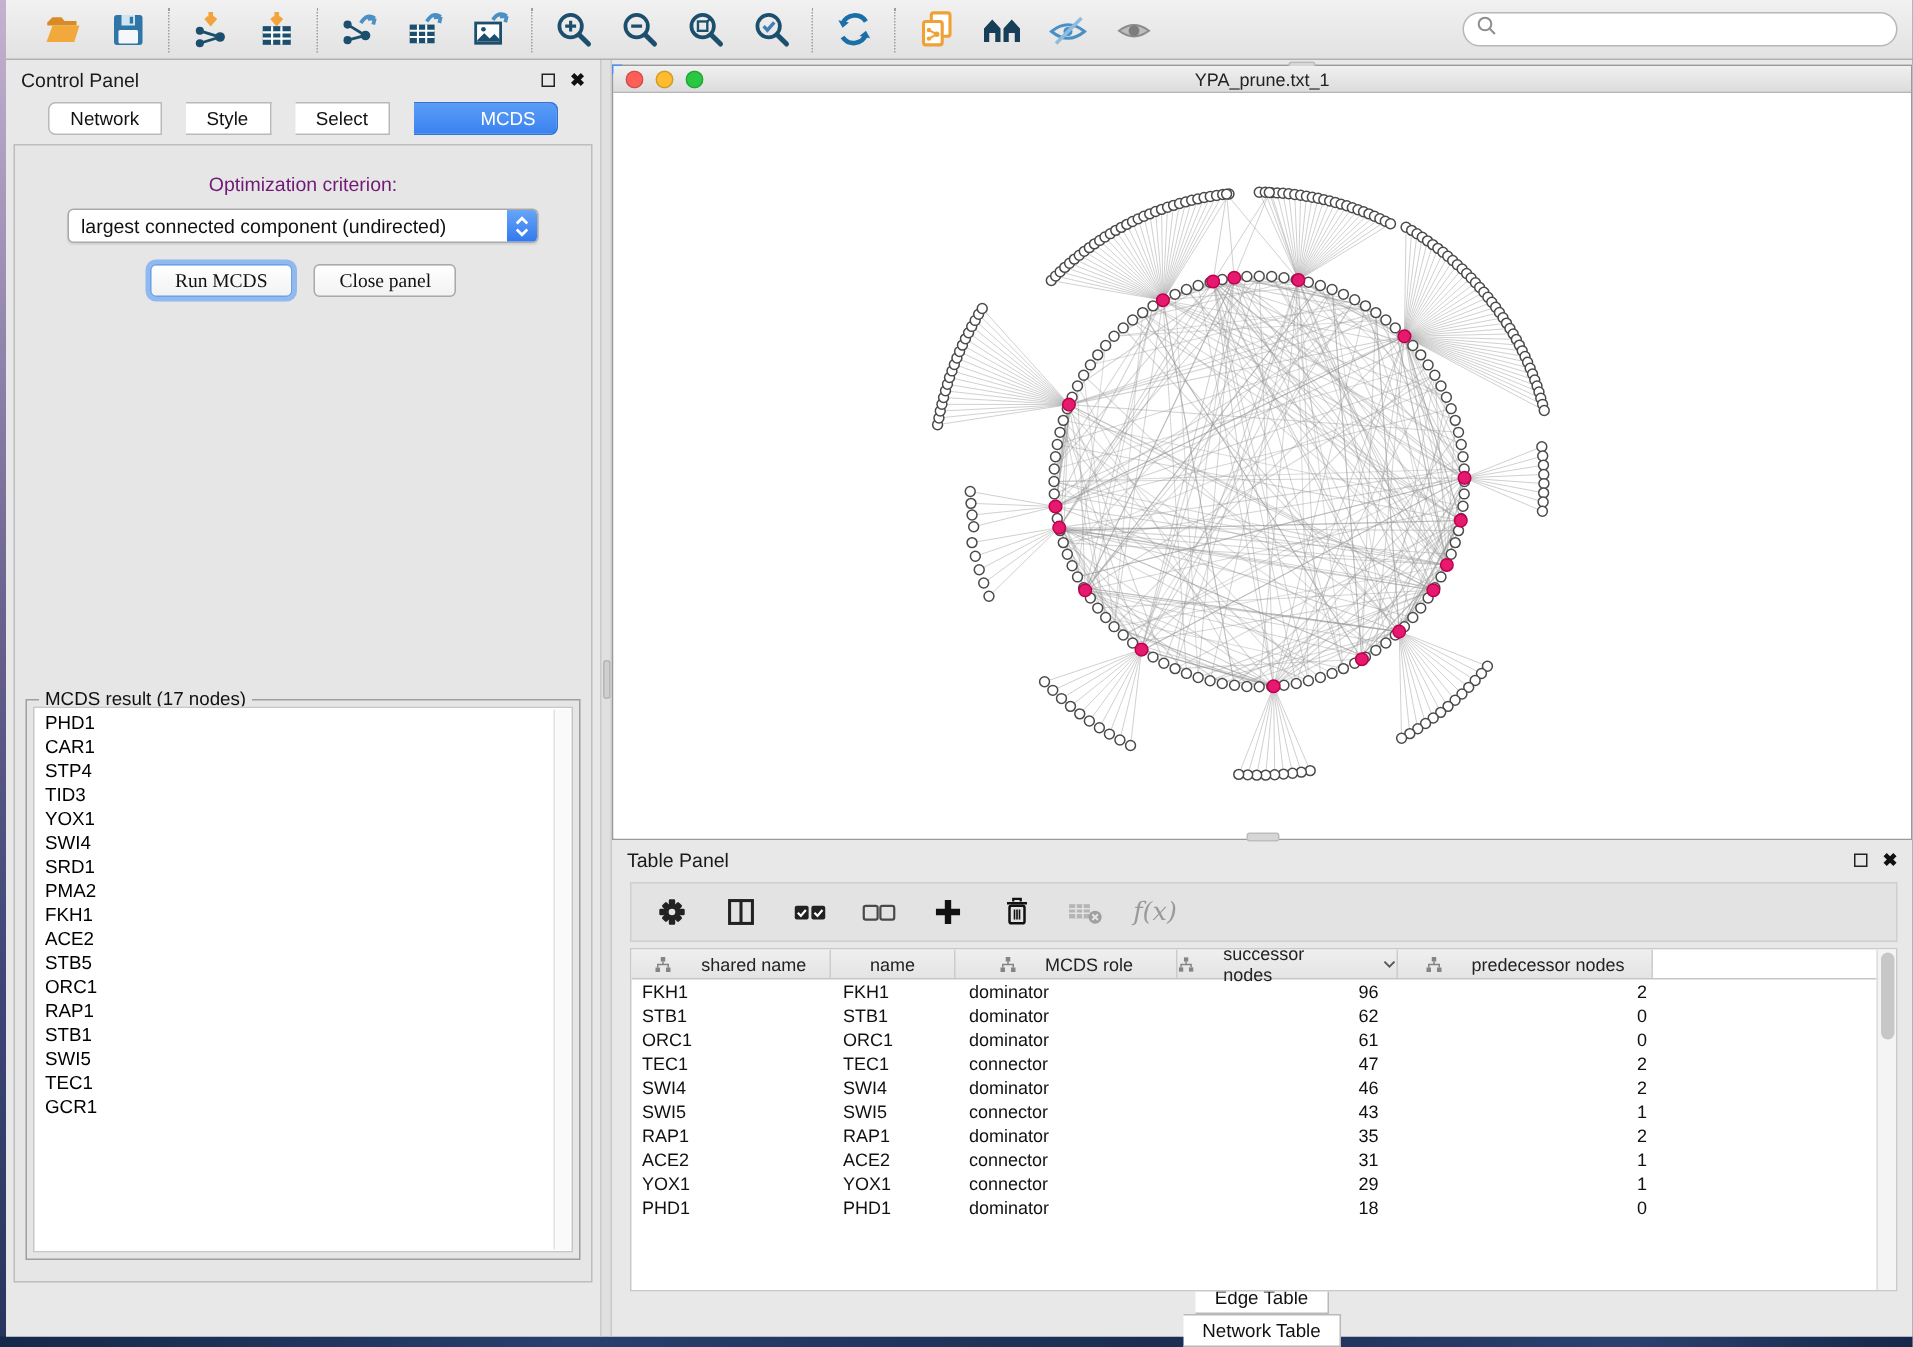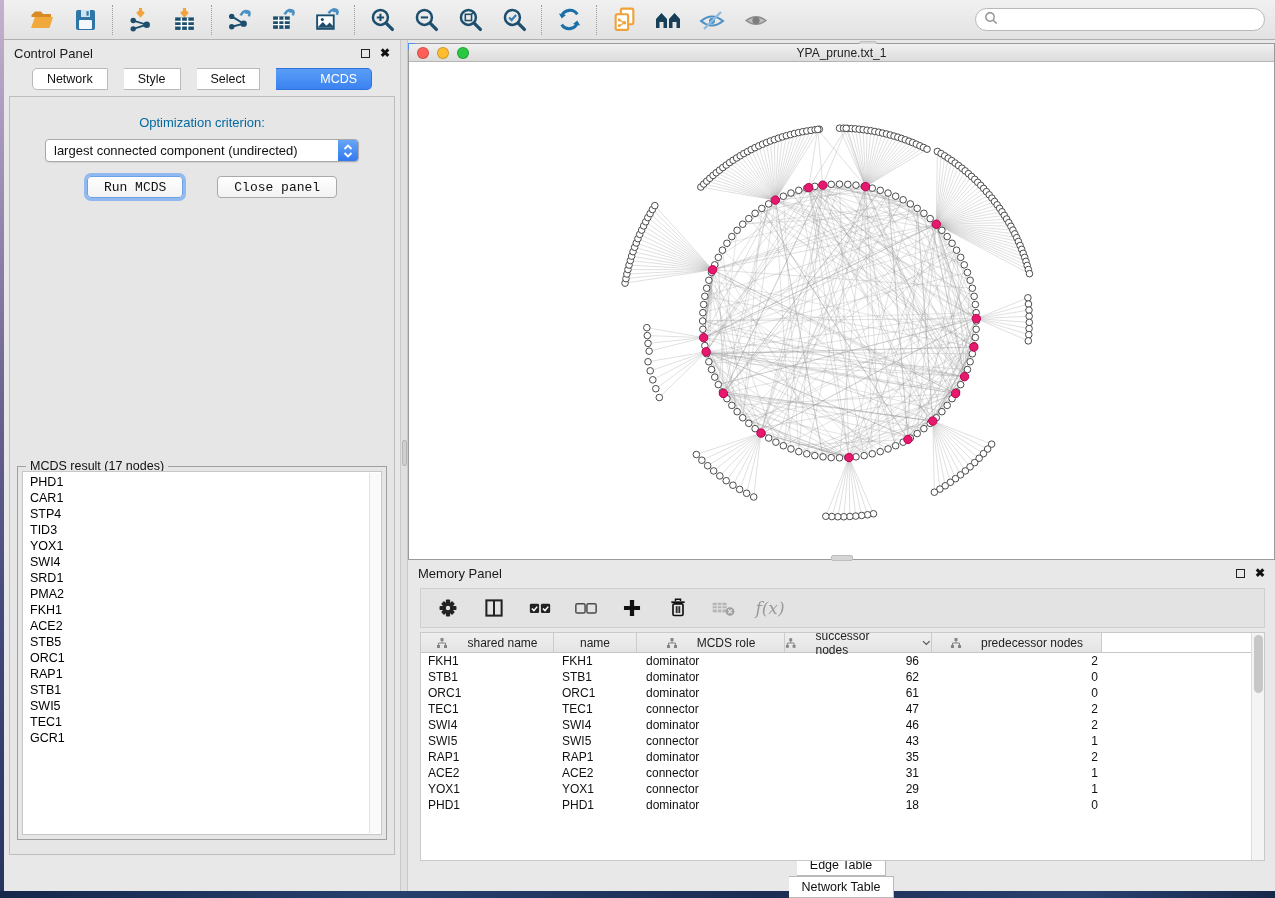--- a/index.html
+++ b/index.html
@@ -30,27 +30,27 @@
   .panel-titlerow { height:26px; display:flex; align-items:center; padding:0 10px; font-size:13px; color:#1a1a1a; }
   .panel-titlerow .ttl { flex:1; }
   .win-float { width:9px; height:9px; border:1.5px solid #222; margin-right:10px; display:inline-block; }
   .win-close { font-size:12px; font-weight:bold; color:#111; line-height:1; }
   .tabbar { display:flex; justify-content:center; padding:2px 0 0 0; height:24px;gap:16px; }
   .seg-tab { font-size:12.5px; padding:3px 14px; background:#fff; border:1px solid #b9b9b9; border-left:none; color:#111; cursor:default; }
   .seg-tab.first { border-left:1px solid #b9b9b9; border-radius:5px 0 0 5px; }
   .seg-tab.last { border-radius:0 5px 5px 0; }
   .seg-tab.active { background:linear-gradient(#5a9df6,#3b82f1); border-color:#2f72dd; color:#fff;padding-left:44px; }
   .cp-body { position:absolute; left:5px; right:5px; top:56px; bottom:36px; background:#e6e6e6; border:1px solid #bdbdbd; }
-  .opt-label { text-align:center; margin-top:18px; font-size:13px; color:#0369a1; }
+  .opt-label { text-align:center; margin-top:18px; font-size:13px; color:#701a75; }
   .dropdown { margin:9px auto 0 auto; width:314px; height:23px; background:#fff; border:1px solid #a9a9a9; border-radius:4px; display:flex; align-items:center; overflow:hidden; box-shadow:0 1px 1px rgba(0,0,0,.08); }
   .dropdown .dd-val { flex:1; font-size:13px; padding:0 8px; color:#111; white-space:nowrap; }
   .dd-stepper { width:20px; height:23px; background:linear-gradient(#6aa7f8,#2f77ef); display:flex; flex-direction:column; align-items:center; justify-content:center; gap:1px; border-radius:0 3px 3px 0; }
   .dd-stepper svg { display:block; }
   .btn-row { display:flex; justify-content:center; gap:14px; margin-top:14px; }
-  .mac-btn { height:22px; padding:0 16px; background:linear-gradient(#ffffff,#f2f2f2); border:1px solid #a9a9a9; border-radius:4px; font-size:13px; color:#111; font-family:Liberation Mono, monospace;margin-left:20px; }
+  .mac-btn { height:22px; padding:0 16px; background:linear-gradient(#ffffff,#f2f2f2); border:1px solid #a9a9a9; border-radius:4px; font-size:13px; color:#111; font-family:Liberation Serif, serif; }
   .mac-btn.focused { box-shadow:0 0 0 3px rgba(98,162,246,.65); border-color:#6ba1e8; }
   .mcds-group { position:absolute; left:7px; right:7px; top:369px; bottom:14px; border:1px solid #9f9f9f; }
   .mcds-legend { position:absolute; top:-8px; left:8px; background:#e6e6e6; padding:0 4px; font-size:12.5px; color:#111; }
   .mcds-list { position:absolute; inset:4px; background:#fff; border:1px solid #c7c7c7; overflow:hidden; }
   .mcds-scroll { position:absolute; top:1px; bottom:1px; right:1px; width:11px; background:#fafafa; border-left:1px solid #e3e3e3; }
   .mcds-items { position:absolute; top:2px; left:7px; right:14px; font-size:12.5px; line-height:16px; color:#000; }
 
   
   .v-splitter { width:8px; background:#e0e0e0; border-left:1px solid #c9c9c9; border-right:1px solid #c9c9c9; position:relative; }
   .v-handle { position:absolute; top:400px; left:1px; width:5px; height:26px; background:#cfcfcf; border:1px solid #b5b5b5; border-radius:2px; }
@@ -1124,21 +1124,21 @@
               <circle cx="524.4" cy="359.2" r="4.2" fill="#e51a6e" stroke="#c0004f" stroke-width="1"></circle>
               <circle cx="499.5" cy="377.6" r="4.2" fill="#e51a6e" stroke="#c0004f" stroke-width="1"></circle>
               <circle cx="440.6" cy="395.7" r="4.2" fill="#e51a6e" stroke="#c0004f" stroke-width="1"></circle>
             </svg>
         </div>
         <div class="h-handle"></div>
       </div>
 
       <div class="table-panel">
         <div class="panel-titlerow">
-          <span class="ttl">Memory Panel</span>
+          <span class="ttl">Table Panel</span>
           <span class="win-float"></span>
           <span class="win-close">✖</span>
         </div>
         <div class="tp-toolbar">
           <div class="tb-btn">
               <span>
                 <svg width="22" height="22" viewBox="0 0 26 26">
                   <g fill="#222">
                     <rect x="10.5" y="3" width="5" height="20" rx="1"></rect>
                     <rect x="3" y="10.5" width="20" height="5" rx="1"></rect>

